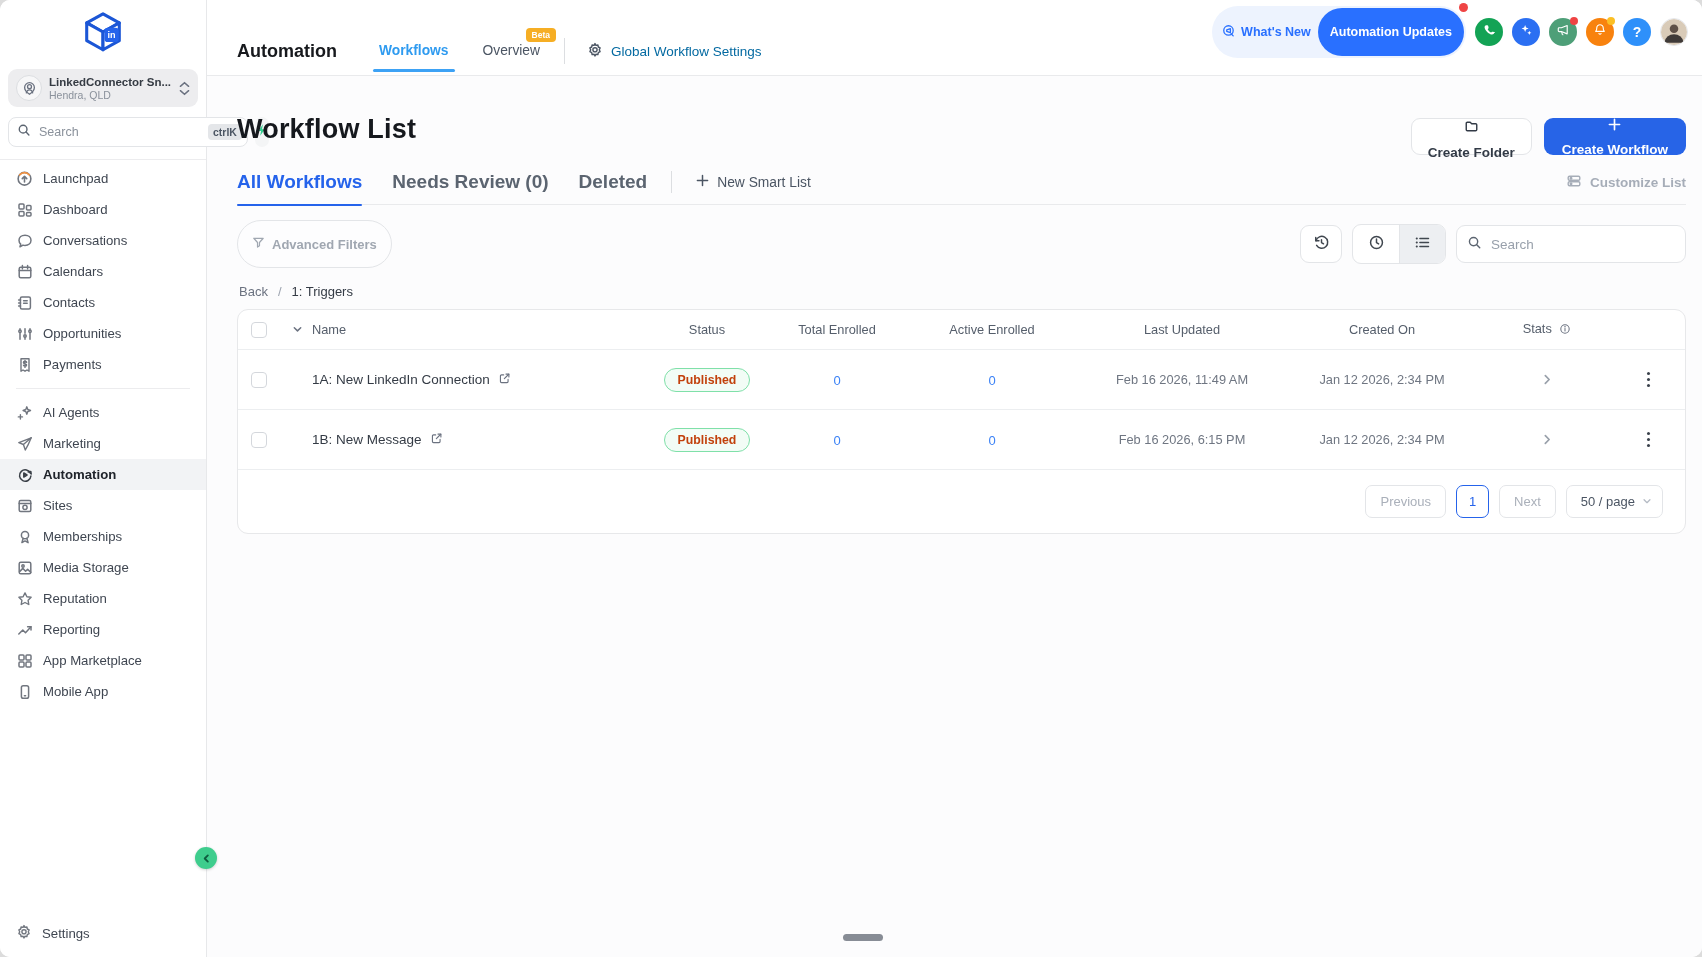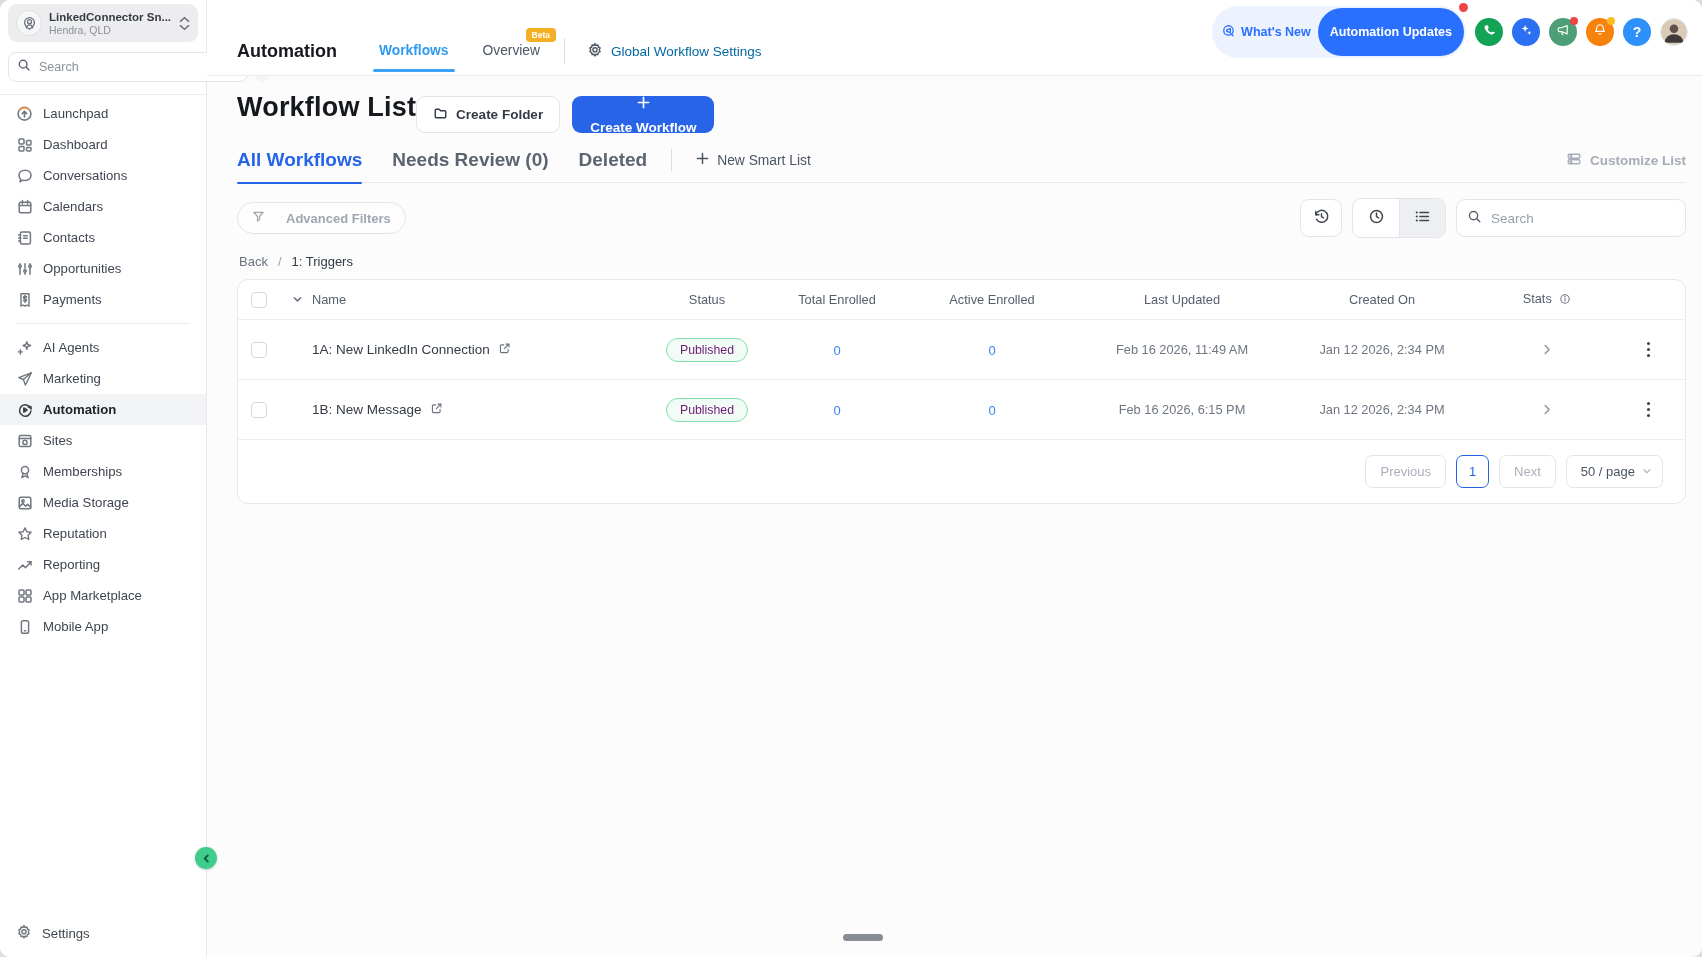--- a/index.html
+++ b/index.html
@@ -45,36 +45,36 @@
   .topnav { position:absolute; left:30px; bottom:0; height:48px; display:flex; align-items:center; }
   .topnav-title { font-size:18px; font-weight:700; color:#17191d; margin-right:42px; }
   .topnav-tab { position:relative; font-size:13.8px; color:#4b5563; margin-right:34px; cursor:pointer; padding-bottom:2px; }
   .topnav-tab.active { color:#2f9bf0; font-weight:700; }
   .topnav-tab.active .tab-underline { position:absolute; left:-6px; right:-6px; bottom:-12px; height:3px; border-radius:3px; background:#3da2f5; }
   .beta-badge { position:absolute; top:-15px; right:-16px; background:#f6ae24; color:#fff; font-size:8.5px; font-weight:700; padding:2px 6px; border-radius:4px; }
   .topnav-vsep { width:1px; height:26px; background:#dcdee1; margin:0 22px 0 0; }
   .gws { display:flex; align-items:center; gap:8px; font-size:13.5px; color:#0369a1; cursor:pointer; }
 
   .content { flex:1; padding:0 16px 0 30px; position:relative; }
-  .title-row { display:flex; align-items:flex-start; margin-top:16px; }
+  .title-row { display:flex; align-items:flex-start; justify-content:space-between; margin-top:38px; }
   .page-title { font-size:27px; font-weight:600; color:#15181d; letter-spacing:.2px; }
   .title-actions { display:flex; gap:12px; margin-top:4px; }
-  .btn-secondary { display:flex; align-items:center; gap:8px; background:#fff; border:1px solid #e3e5e8; border-radius:9px; height:37px; padding:0 16px; font-size:13.5px; font-weight:700; color:#323a46; cursor:pointer; }
+  .btn-secondary { display:flex; align-items:center; gap:8px; background:#fff; border:1px solid #e3e5e8; border-radius:9px; height:37px; padding:0 16px; font-size:13.5px; font-weight:700; color:#323a46; cursor:pointer;flex-direction:column; }
   .btn-primary { display:flex; align-items:center; gap:8px; background:#2764e7; border:none; border-radius:9px; height:37px; padding:0 18px; font-size:13.5px; font-weight:700; color:#fff; cursor:pointer;flex-direction:column; }
 
   .tabs-row { display:flex; align-items:center; margin-top:16px; border-bottom:1px solid #e9eaec; padding-bottom:11px; position:relative; }
   .list-tab { font-size:19px; color:#5b6470; font-weight:600; margin-right:30px; cursor:pointer; position:relative; }
   .list-tab.active { color:#2563eb; font-weight:700; }
   .list-tab.active::after { content:""; position:absolute; left:0; right:0; bottom:-13px; height:2.5px; background:#2563eb; border-radius:2px; }
   .tabs-vsep { width:1px; height:22px; background:#dcdee1; margin:0 24px 0 0; }
   .new-smart { display:flex; align-items:center; gap:8px; font-size:13.8px; color:#4b5563; cursor:pointer; }
   .customize { margin-left:auto; display:flex; align-items:center; gap:8px; font-size:13.5px; font-weight:700; color:#a6adb8; cursor:pointer; }
 
   .filter-row { display:flex; align-items:center; margin-top:15px; }
-  .adv-filters { display:flex; align-items:center; gap:21px; border:1px solid #e3e5e8; border-radius:999px; height:32px; padding:0 14px; font-size:13px; font-weight:700; color:#a0a7b1; background:#fdfdfe; cursor:pointer; }
+  .adv-filters { display:flex; align-items:center; gap:7px; border:1px solid #e3e5e8; border-radius:999px; height:48px; padding:0 14px; font-size:13px; font-weight:700; color:#a0a7b1; background:#fdfdfe; cursor:pointer; }
   .filter-right { margin-left:auto; display:flex; align-items:center; gap:10px; }
   .icon-btn { width:42px; height:38px; background:#fff; border:1px solid #e3e5e8; border-radius:9px; display:flex; align-items:center; justify-content:center; color:#4b5563; cursor:pointer; }
   .segmented { display:flex; border:1px solid #e3e5e8; border-radius:9px; overflow:hidden; background:#fff; }
   .seg-cell { width:46px; height:38px; display:flex; align-items:center; justify-content:center; color:#4b5563; cursor:pointer; }
   .seg-cell + .seg-cell { border-left:1px solid #e3e5e8; }
   .seg-cell.selected { background:#edeff2; }
   .table-search { width:230px; height:38px; border:1px solid #e3e5e8; border-radius:9px; background:#fff; display:flex; align-items:center; gap:7px; padding:0 10px; }
   .table-search input { border:none; outline:none; flex:1; min-width:0; font-size:13.5px; color:#374151; background:transparent; font-family:inherit; }
   .table-search input::placeholder { color:#98a0ab; }
 
@@ -85,41 +85,52 @@
 
   .card { margin-top:10px; background:#fff; border:1px solid #e7e8ea; border-radius:11px; overflow:hidden; }
   .tgrid { display:grid; grid-template-columns:44px 30px 330px 130px 130px 180px 200px 200px 130px 1fr; align-items:center; }
   .thead { height:40px; border-bottom:1px solid #eceef0; }
   .th { font-size:12.8px; color:#555e6b; }
   .th.center, .td.center { text-align:center; justify-self:stretch; }
   .trow { height:60px; border-bottom:1px solid #eceef0; }
   .checkbox { width:16px; height:16px; border:1.5px solid #d4d7dc; border-radius:4px; background:#fff; margin-left:13px; cursor:pointer; }
   .name-cell { display:flex; gap:8px; font-size:13.5px; color:#343b45; }
   .ext-icon { color:#6b7280; cursor:pointer; display:flex; }
-  .pill { display:inline-block; border:1px solid #7fe0a9; background:#f2fcf6; color:#701a75; font-size:12.3px; font-weight:400; border-radius:999px; padding:4px 13px; }
+  .pill { display:inline-block; border:1px solid #7fe0a9; background:#f2fcf6; color:#c2410c; font-size:12.3px; font-weight:700; border-radius:999px; padding:4px 13px; }
   .num-link { color:#3b82f6; font-size:13px; cursor:pointer; }
   .date-txt { color:#6f7682; font-size:12.8px; }
   .row-chevron { color:#9aa1ab; display:flex; justify-content:center; cursor:pointer; }
   .kebab { display:flex; flex-direction:column; gap:2.5px; align-items:center; cursor:pointer; padding:6px 10px; justify-self:center; }
   .kebab i { width:3.4px; height:3.4px; border-radius:50%; background:#3a414b; }
 
   .pager-row { display:flex; align-items:center; justify-content:flex-end; gap:10px; height:63px; padding-right:22px; }
   .pg-btn { height:33px; padding:0 14px; border:1px solid #e3e5e8; border-radius:7px; background:#fff; font-size:13px; color:#aab0ba; display:flex; align-items:center; cursor:pointer; }
   .pg-num { width:33px; height:33px; border:1px solid #2563eb; color:#2563eb; border-radius:7px; background:#fff; font-size:13px; display:flex; align-items:center; justify-content:center; cursor:pointer; }
   .pg-size { height:33px; padding:0 10px 0 14px; border:1px solid #e3e5e8; border-radius:7px; background:#fff; font-size:13px; color:#4b5563; display:flex; align-items:center; gap:7px; cursor:pointer; }
   .pg-size .chev { color:#b6bcc5; }
 
   .hscroll-thumb { position:absolute; left:843px; top:934px; width:40px; height:7px; border-radius:4px; background:#878c95; cursor:grab; }
 </style>
 </head>
 <body>
 
 <div class="app">
 
   <aside class="sidebar">
+    <div class="logo-wrap">
+      <span>
+        <svg width="46" height="46" viewBox="0 0 48 48" fill="none">
+          <path d="M24 5 41 14.5 24 24 7 14.5Z" fill="#fff" stroke="#1b56d6" stroke-width="3.2" stroke-linejoin="round"></path>
+          <path d="M7 14.5V33L24 42.5V24Z" fill="#fff" stroke="#1b56d6" stroke-width="3.2" stroke-linejoin="round"></path>
+          <path d="M41 14.5V33L24 42.5V24Z" fill="#fff" stroke="#1b56d6" stroke-width="3.2" stroke-linejoin="round"></path>
+          <rect x="25.5" y="19.5" width="15" height="15" rx="3.5" fill="#2563eb"></rect>
+          <text x="33" y="30.5" font-size="9.5" font-weight="bold" fill="#fff" text-anchor="middle" font-family="Liberation Sans, sans-serif">in</text>
+        </svg>
+      </span>
+    </div>
 
     <div class="account-card">
       <span class="account-avatar">
         <svg width="15" height="15" viewBox="0 0 16 16" fill="none" stroke="currentColor" stroke-width="1.4" stroke-linecap="round" stroke-linejoin="round">
           <circle cx="8" cy="6" r="2.1"></circle>
             <path d="M4.6 12.6c.5-2 1.8-3.1 3.4-3.1s2.9 1.1 3.4 3.1"></path>
             <path d="M8 1.8a5.2 5.2 0 0 1 5.2 5.2c0 3.4-3.4 6-5.2 7.2-1.8-1.2-5.2-3.8-5.2-7.2A5.2 5.2 0 0 1 8 1.8Z"></path>
         </svg>
       </span>
       <div class="account-texts">

